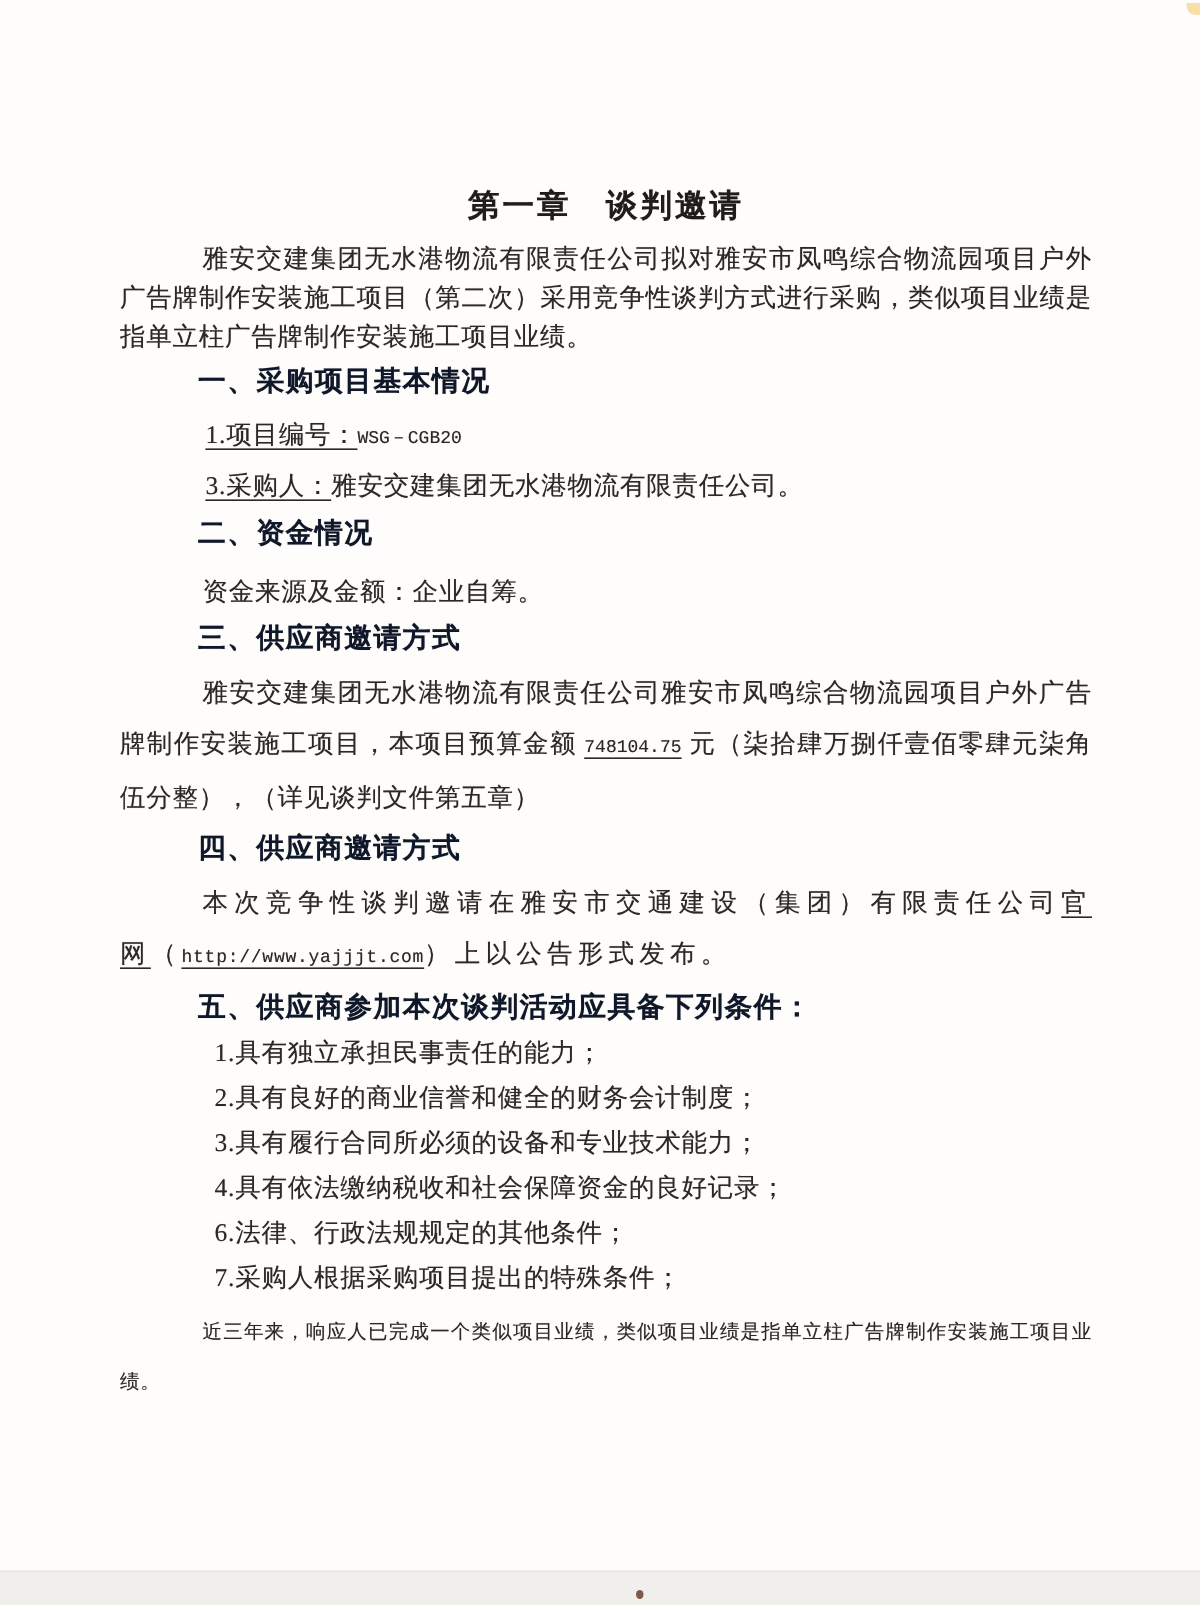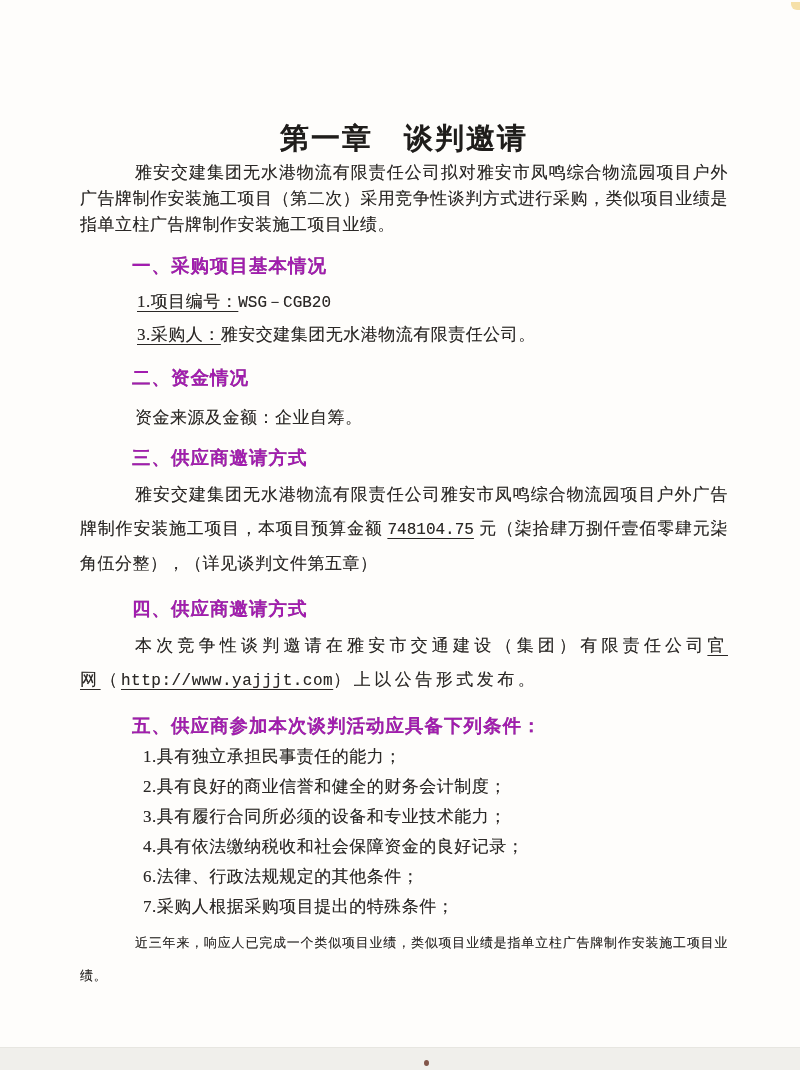--- a/index.html
+++ b/index.html
@@ -14,38 +14,38 @@
   .content {
     position:absolute; top:0; left:0;
     width:100%; box-sizing:border-box;
     padding:122px 72px 0 80px;
     text-shadow:0 0 0.5px rgba(43,40,38,0.45);
   }
   .chapter-title {
     margin:0 0 6px 0;
     text-align:center;
     font-family:"Liberation Sans","DejaVu Sans",sans-serif;
-    font-size:29px; line-height:32px; font-weight:700;
+    font-size:21px; line-height:32px; font-weight:700;
     letter-spacing:2px;
     color:#1f1d1b;
   }
   .intro {
     margin:0;
     font-size:17px; line-height:26px;
     letter-spacing:0.5px;
     text-indent:55px;
     text-align:justify;
   }
   .sec-heading {
-    margin:16px 0 8px 0;
+    margin:4px 0 8px 0;
     font-family:"Liberation Sans","DejaVu Sans",sans-serif;
     font-size:18.5px; line-height:24px; font-weight:700;
     letter-spacing:1px;
     text-indent:52px;
-    color:#a21caf;
+    color:#0f172a;
   }
   .sub-item {
     margin:0;
     font-size:17px; line-height:31px;
     letter-spacing:0.5px;
     text-indent:57px;
     text-align:justify;
   }
   .s2-body {
     margin:16px 0 6px 0;
@@ -74,21 +74,21 @@
     text-indent:55px;
     text-align:justify;
   }
   .u {
     text-decoration:underline;
     text-underline-offset:4px;
     text-decoration-thickness:1px;
   }
   .mono {
     font-family:"Liberation Mono","DejaVu Sans Mono",monospace;
-    font-size:16px; letter-spacing:0;
+    font-size:12px; letter-spacing:0;
   }
   .budget { margin:0 5px; }
   .url { letter-spacing:0.5px; }
 
   
   .edge-stain-left {
     position:absolute; left:0; top:0; width:5px; height:100%;
     background:linear-gradient(180deg,
       #f0bd5c 0px, #f6d librarian 0, #f6d898 45px, rgba(246,222,160,0.25) 140px,
       rgba(246,222,160,0.05) 300px, rgba(246,222,160,0.05) 820px,

